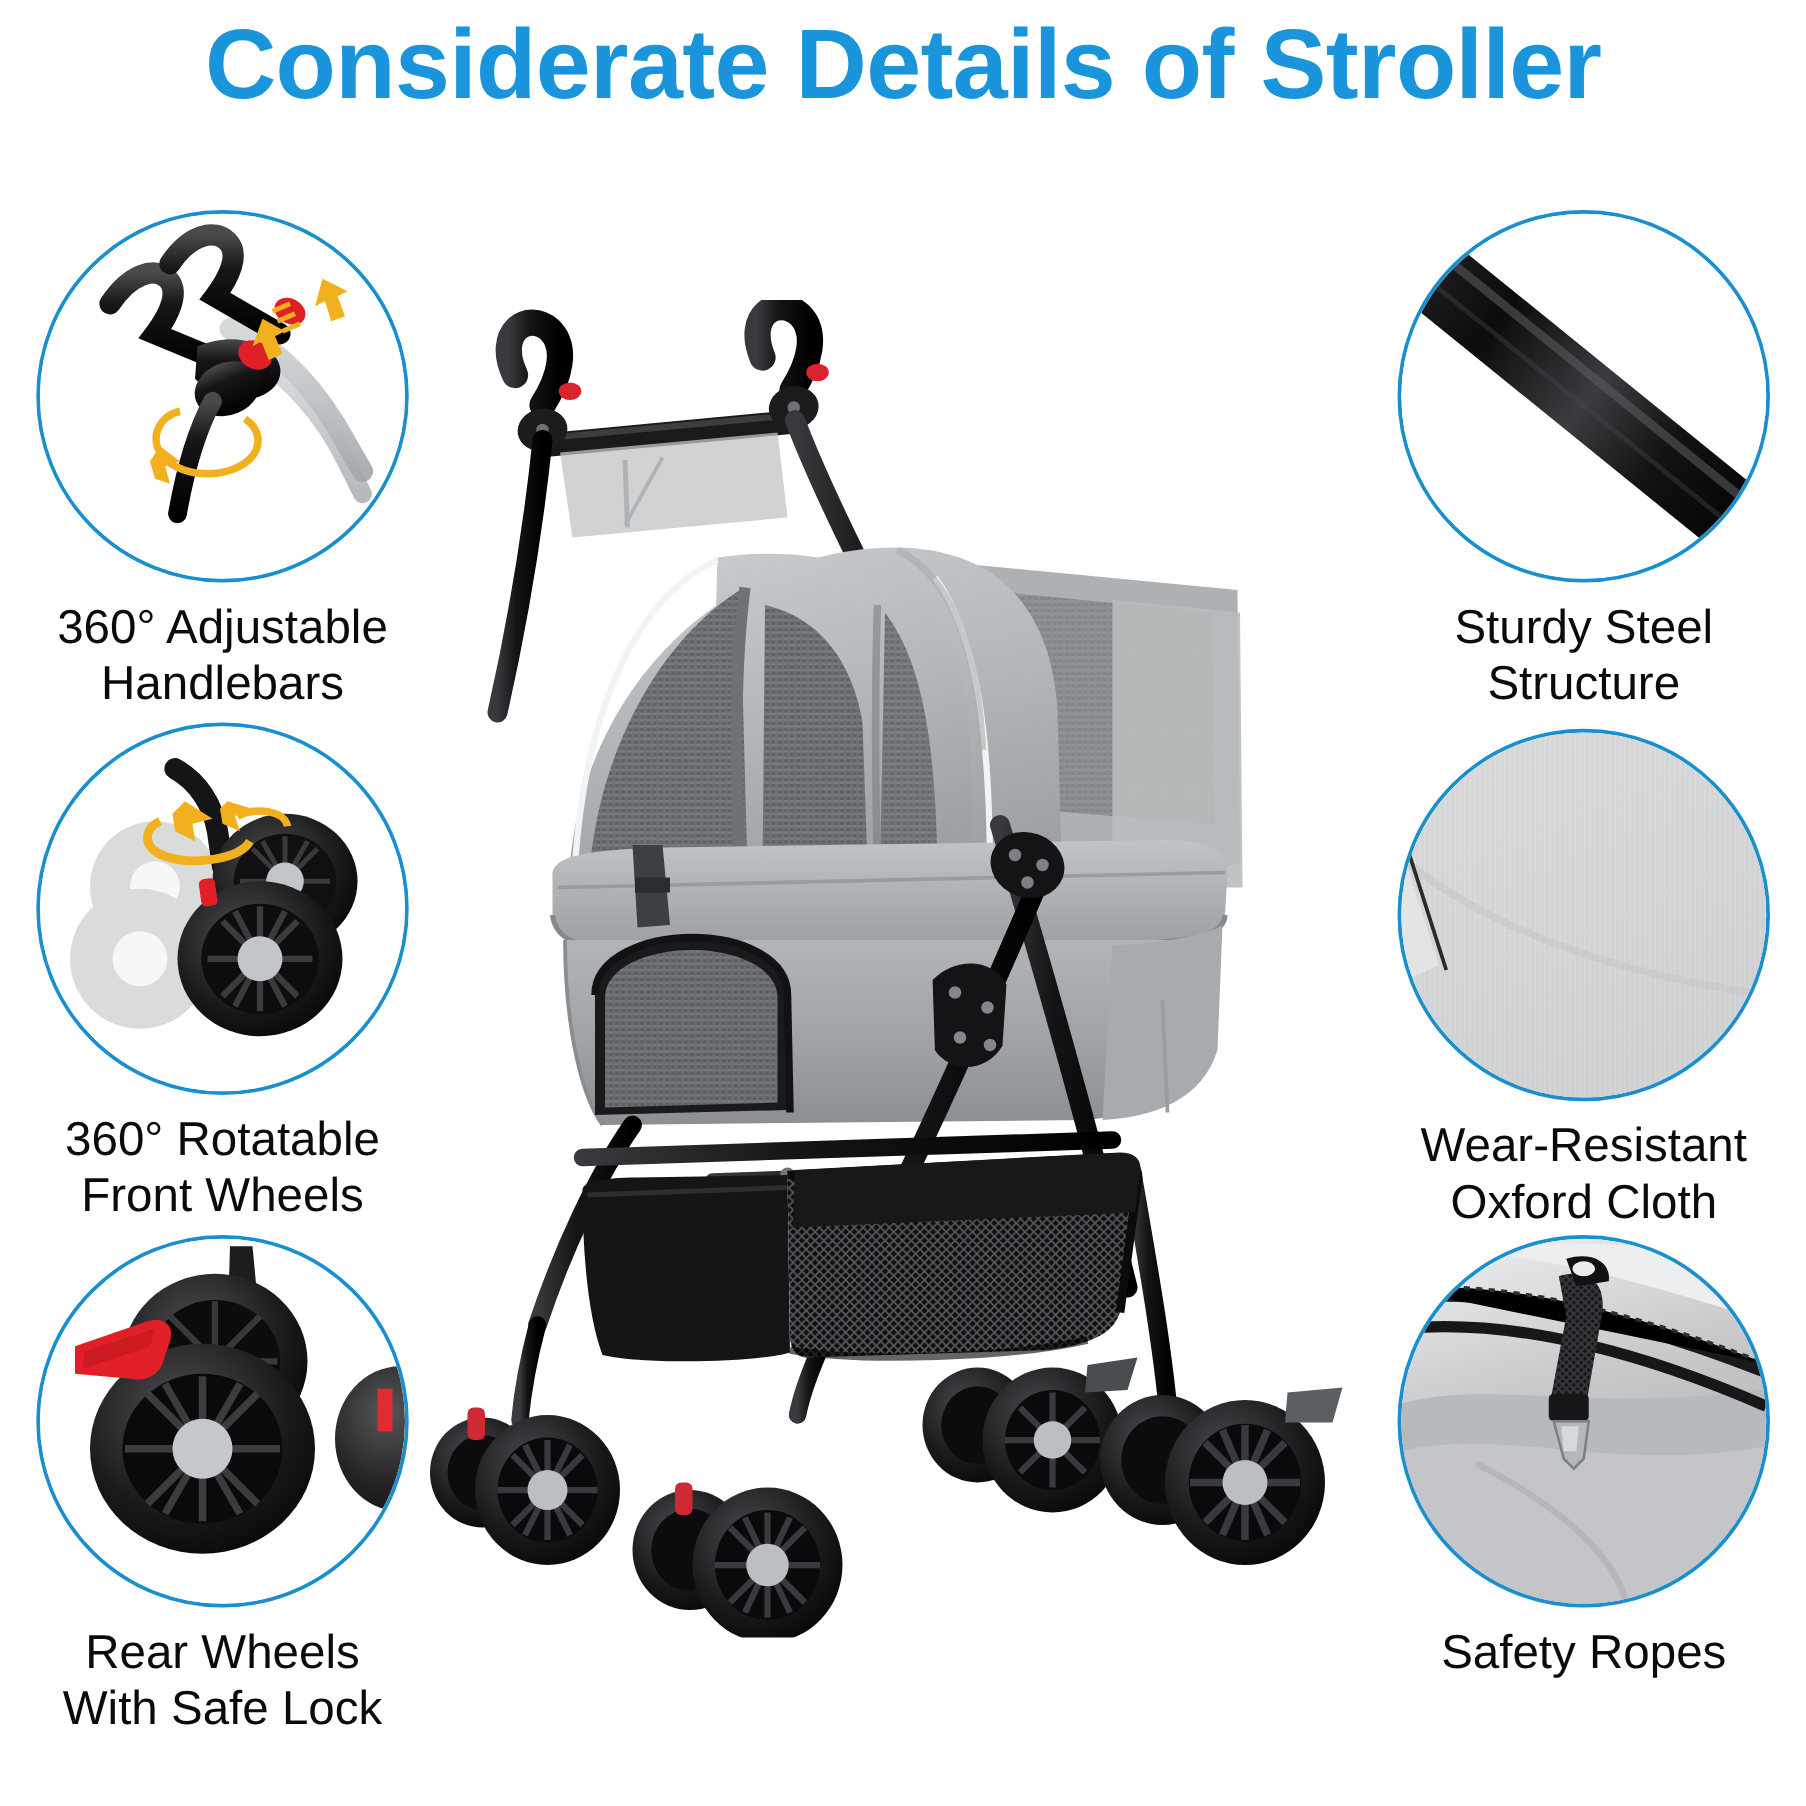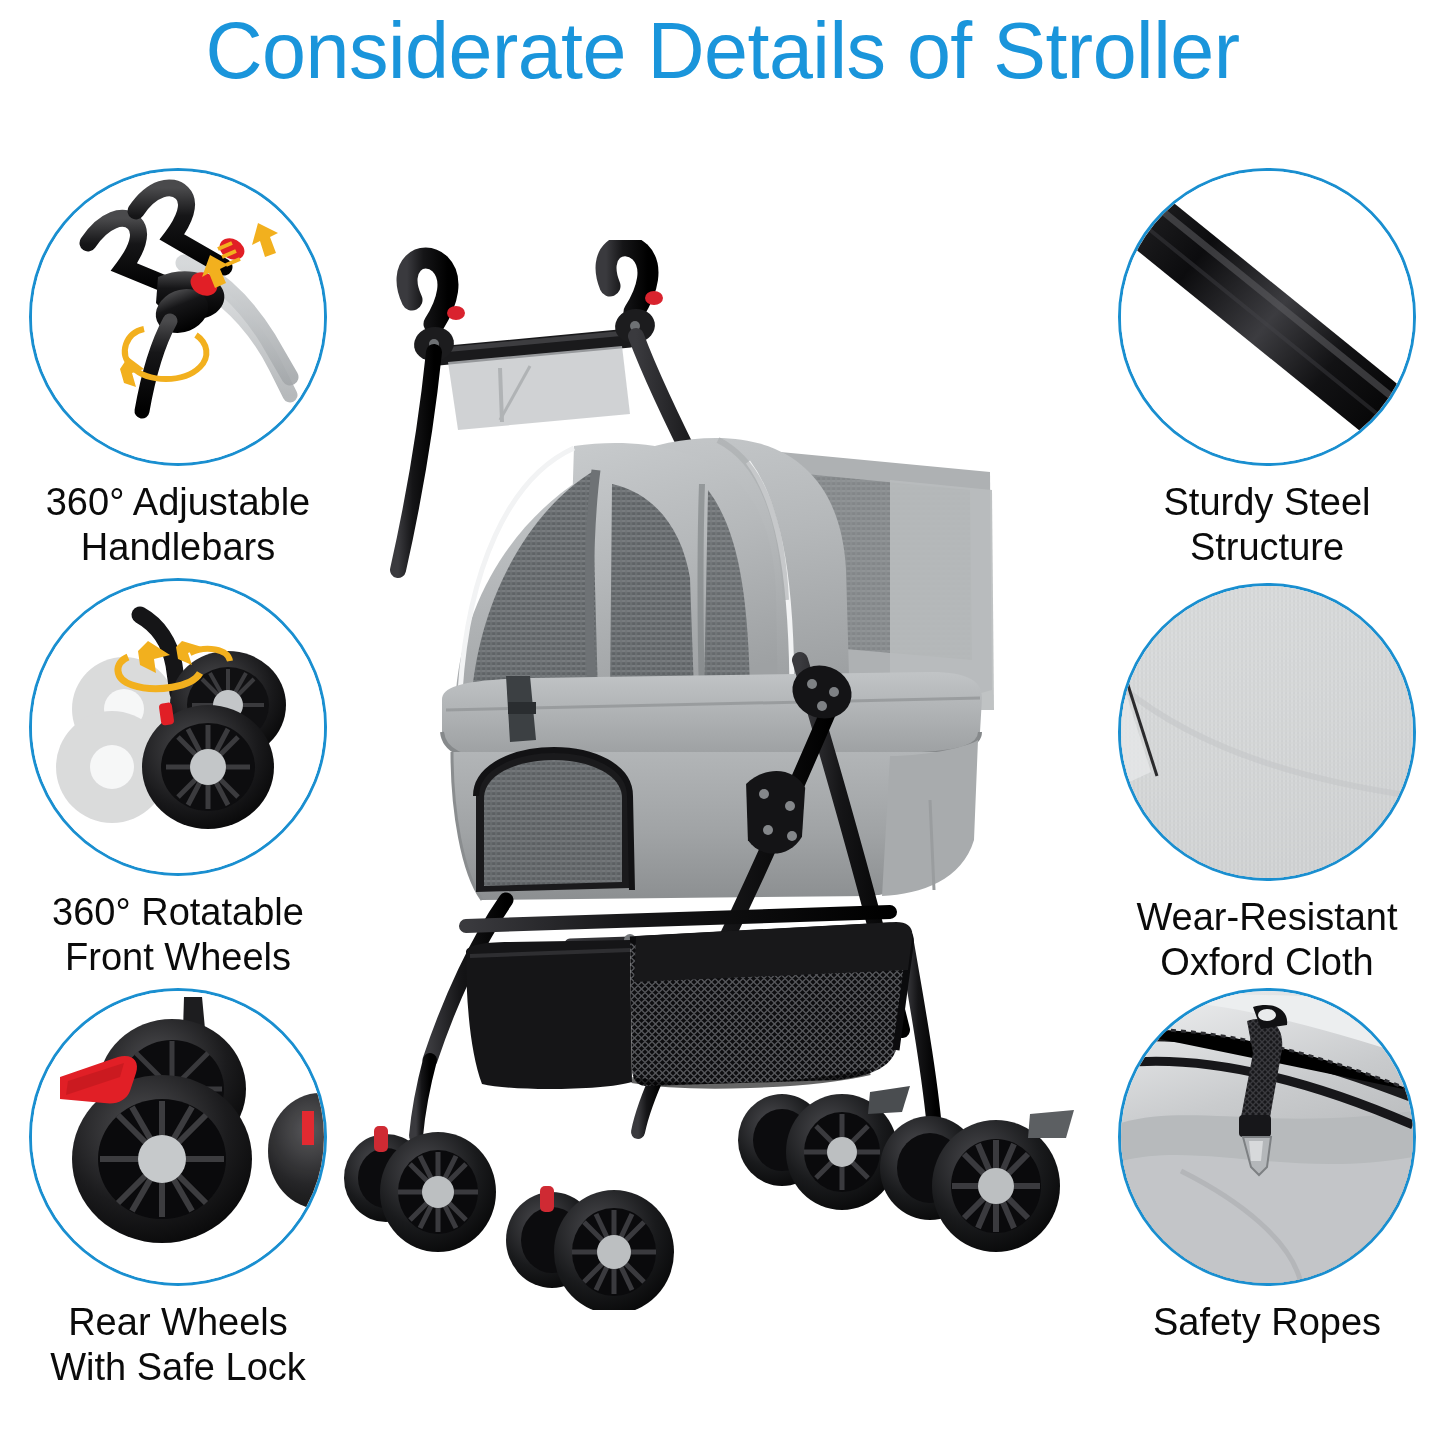--- a/index.html
+++ b/index.html
@@ -10,21 +10,21 @@
     overflow:hidden;
     position:relative;
   }
   #page{position:relative;width:1445px;height:1445px;}
 
   
   .title{
     position:absolute;top:8px;left:0;width:1445px;
     text-align:center;
     font-size:79px;
-    font-weight:normal;
+    font-weight:bold;
     letter-spacing:-0.5px;
     color:#1a95db;
     line-height:1.1;
     white-space:nowrap;
   }
 
   
   .callout{position:absolute;width:360px;text-align:center;}
   .callout .circle{
     position:relative;

